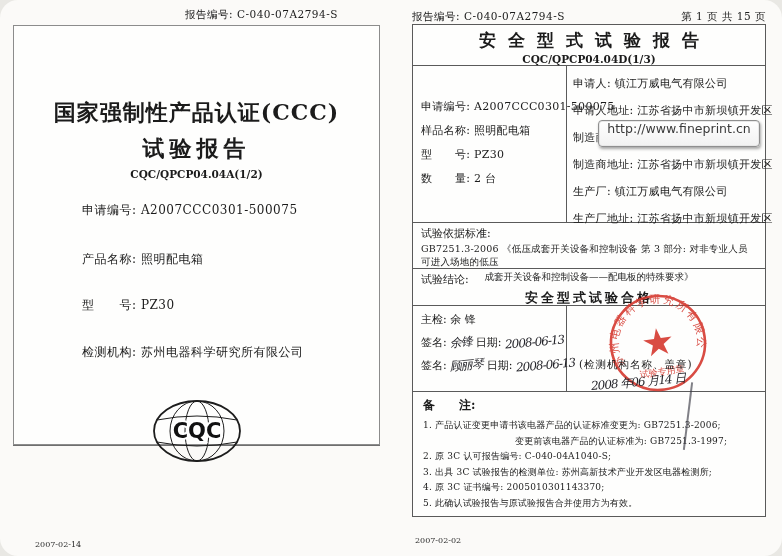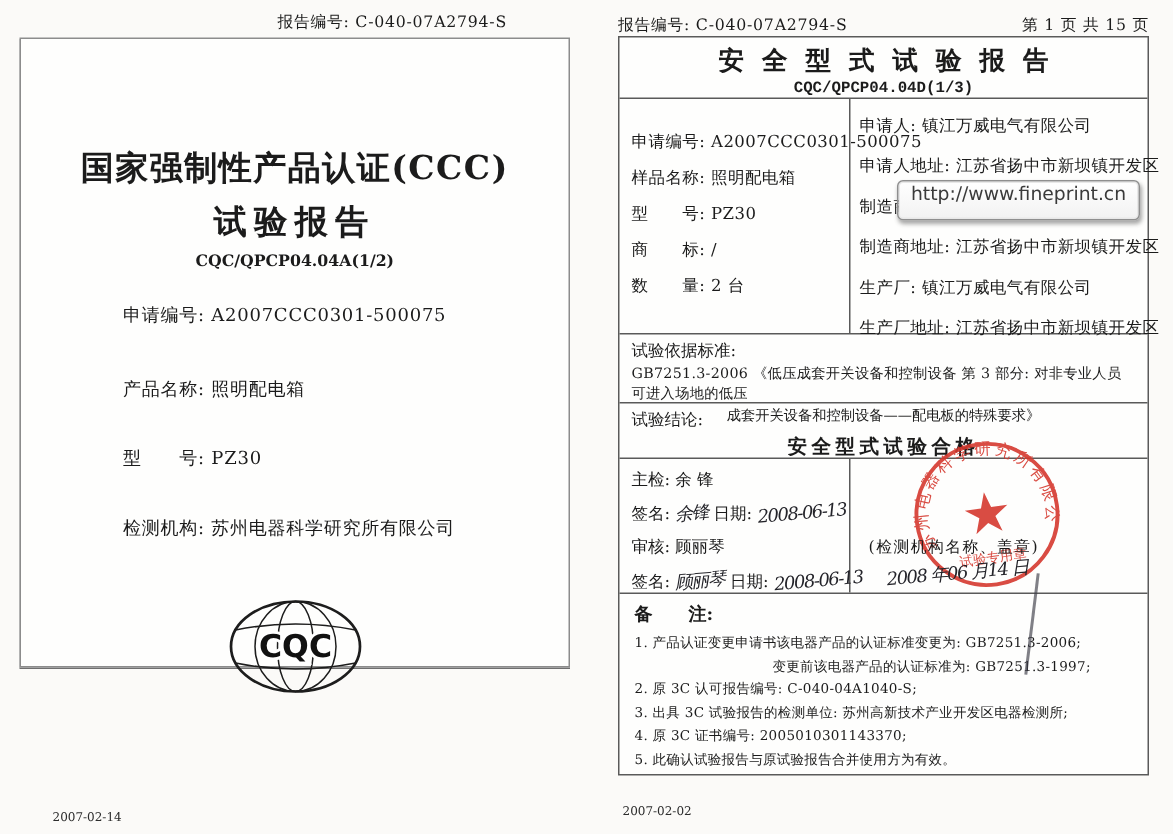--- a/index.html
+++ b/index.html
@@ -1,20 +1,21 @@
 <!DOCTYPE html>
 <html><head>
 <meta charset="utf-8">
 <style>
   html,body{margin:0;padding:0;background:#e9e8e4;}
   .canvas{
     position:relative;width:782px;height:556px;margin:0 auto;
     background:#fbfaf8;overflow:hidden;
     font-family:"DejaVu Serif","Liberation Serif",serif;
     color:#1b1b1b;
+    border-radius:18px;
   }
   
   .lp-header{position:absolute;left:185px;top:8px;font-size:10.5px;letter-spacing:.5px;}
   .left-page{
     position:absolute;left:13px;top:25px;width:367px;height:420px;
     border:1px solid #8c8c8c;background:#fefefd;box-sizing:border-box;
     box-shadow:0 1px 0 #6f6f6f;
   }
   .lp-title{margin-top:68px;text-align:center;font-size:22px;font-weight:700;letter-spacing:1px;line-height:36px;}
   .lp-title .l2{letter-spacing:5px;}
@@ -26,21 +27,21 @@
   
   .rp-header{position:absolute;top:10px;font-size:10.5px;letter-spacing:.5px;}
   .rp-header.no{left:412px;} .rp-header.pg{left:648px;width:118px;text-align:right;}
   .rtable{
     position:absolute;left:412px;top:24px;width:354px;height:493px;
     border:1px solid #5a5a5a;background:#fefefd;box-sizing:border-box;
     display:flex;flex-direction:column;
   }
   .rrow{border-bottom:1px solid #5a5a5a;box-sizing:border-box;}
   .rrow:last-child{border-bottom:none;}
-  .r-title{height:41px;text-align:center;font-family:Liberation Mono, monospace;}
+  .r-title{height:41px;text-align:center;}
   .r-title .t{font-size:17px;font-weight:700;letter-spacing:12px;margin-top:4px;text-indent:12px;}
   .r-title .c{font-size:10.5px;font-weight:700;margin-top:1px;}
   .r-info{height:157px;display:flex;}
   .col-l{width:154px;border-right:1px solid #5a5a5a;box-sizing:border-box;
          display:flex;flex-direction:column;justify-content:center;gap:9px;padding:6px 0 10px 8px;}
   .col-r{flex:1;display:flex;flex-direction:column;justify-content:flex-start;gap:12px;padding:10px 0 0 6px;}
   .iline{font-size:11px;white-space:nowrap;letter-spacing:.3px;}
   .r-std{height:46px;padding:3px 8px;box-sizing:border-box;}
   .r-std .lbl{font-size:11px;}
   .r-std .s1{font-size:9.5px;margin-top:2px;letter-spacing:.2px;}
@@ -132,21 +133,20 @@
     <div class="rrow r-title">
       <div class="t">安全型式试验报告</div>
       <div class="c">CQC/QPCP04.04D(1/3)</div>
     </div>
 
     <div class="rrow r-info">
       <div class="col-l">
         <div class="iline"><span>申请编号:</span> <span>A2007CCC0301-500075</span></div>
         <div class="iline"><span>样品名称:</span> <span>照明配电箱</span></div>
         <div class="iline"><span>型　　号:</span> <span>PZ30</span></div>
-        <div class="iline"><span>商　　标:</span> <span>/</span></div>
         <div class="iline"><span>数　　量:</span> <span>2 台</span></div>
       </div>
       <div class="col-r">
         <div class="iline"><span>申请人:</span> <span>镇江万威电气有限公司</span></div>
         <div class="iline"><span>申请人地址:</span> <span>江苏省扬中市新坝镇开发区</span></div>
         <div class="iline"><span>制造商:</span> <span>镇江万威电气有限公司</span></div>
         <div class="iline"><span>制造商地址:</span> <span>江苏省扬中市新坝镇开发区</span></div>
         <div class="iline"><span>生产厂:</span> <span>镇江万威电气有限公司</span></div>
         <div class="iline"><span>生产厂地址:</span> <span>江苏省扬中市新坝镇开发区</span></div>
       </div>
@@ -166,23 +166,20 @@
     <div class="rrow r-sign">
       <div class="sign-l">
         <div class="sline">
           <span>主检:</span> <span>余 锋</span>
         </div>
         <div class="sline">
           <span>签名:</span>
           <span class="hand">余锋</span>
           <span>日期:</span>
           <span class="hand">2008-06-13</span>
-        </div>
-        <div class="sline">
-          <span>审核:</span> <span>顾丽琴</span>
         </div>
         <div class="sline">
           <span>签名:</span>
           <span class="hand">顾丽琴</span>
           <span>日期:</span>
           <span class="hand">2008-06-13</span>
         </div>
       </div>
       <div class="sign-r">
         <svg class="stamp" width="110" height="110" viewBox="-55 -55 110 110">

